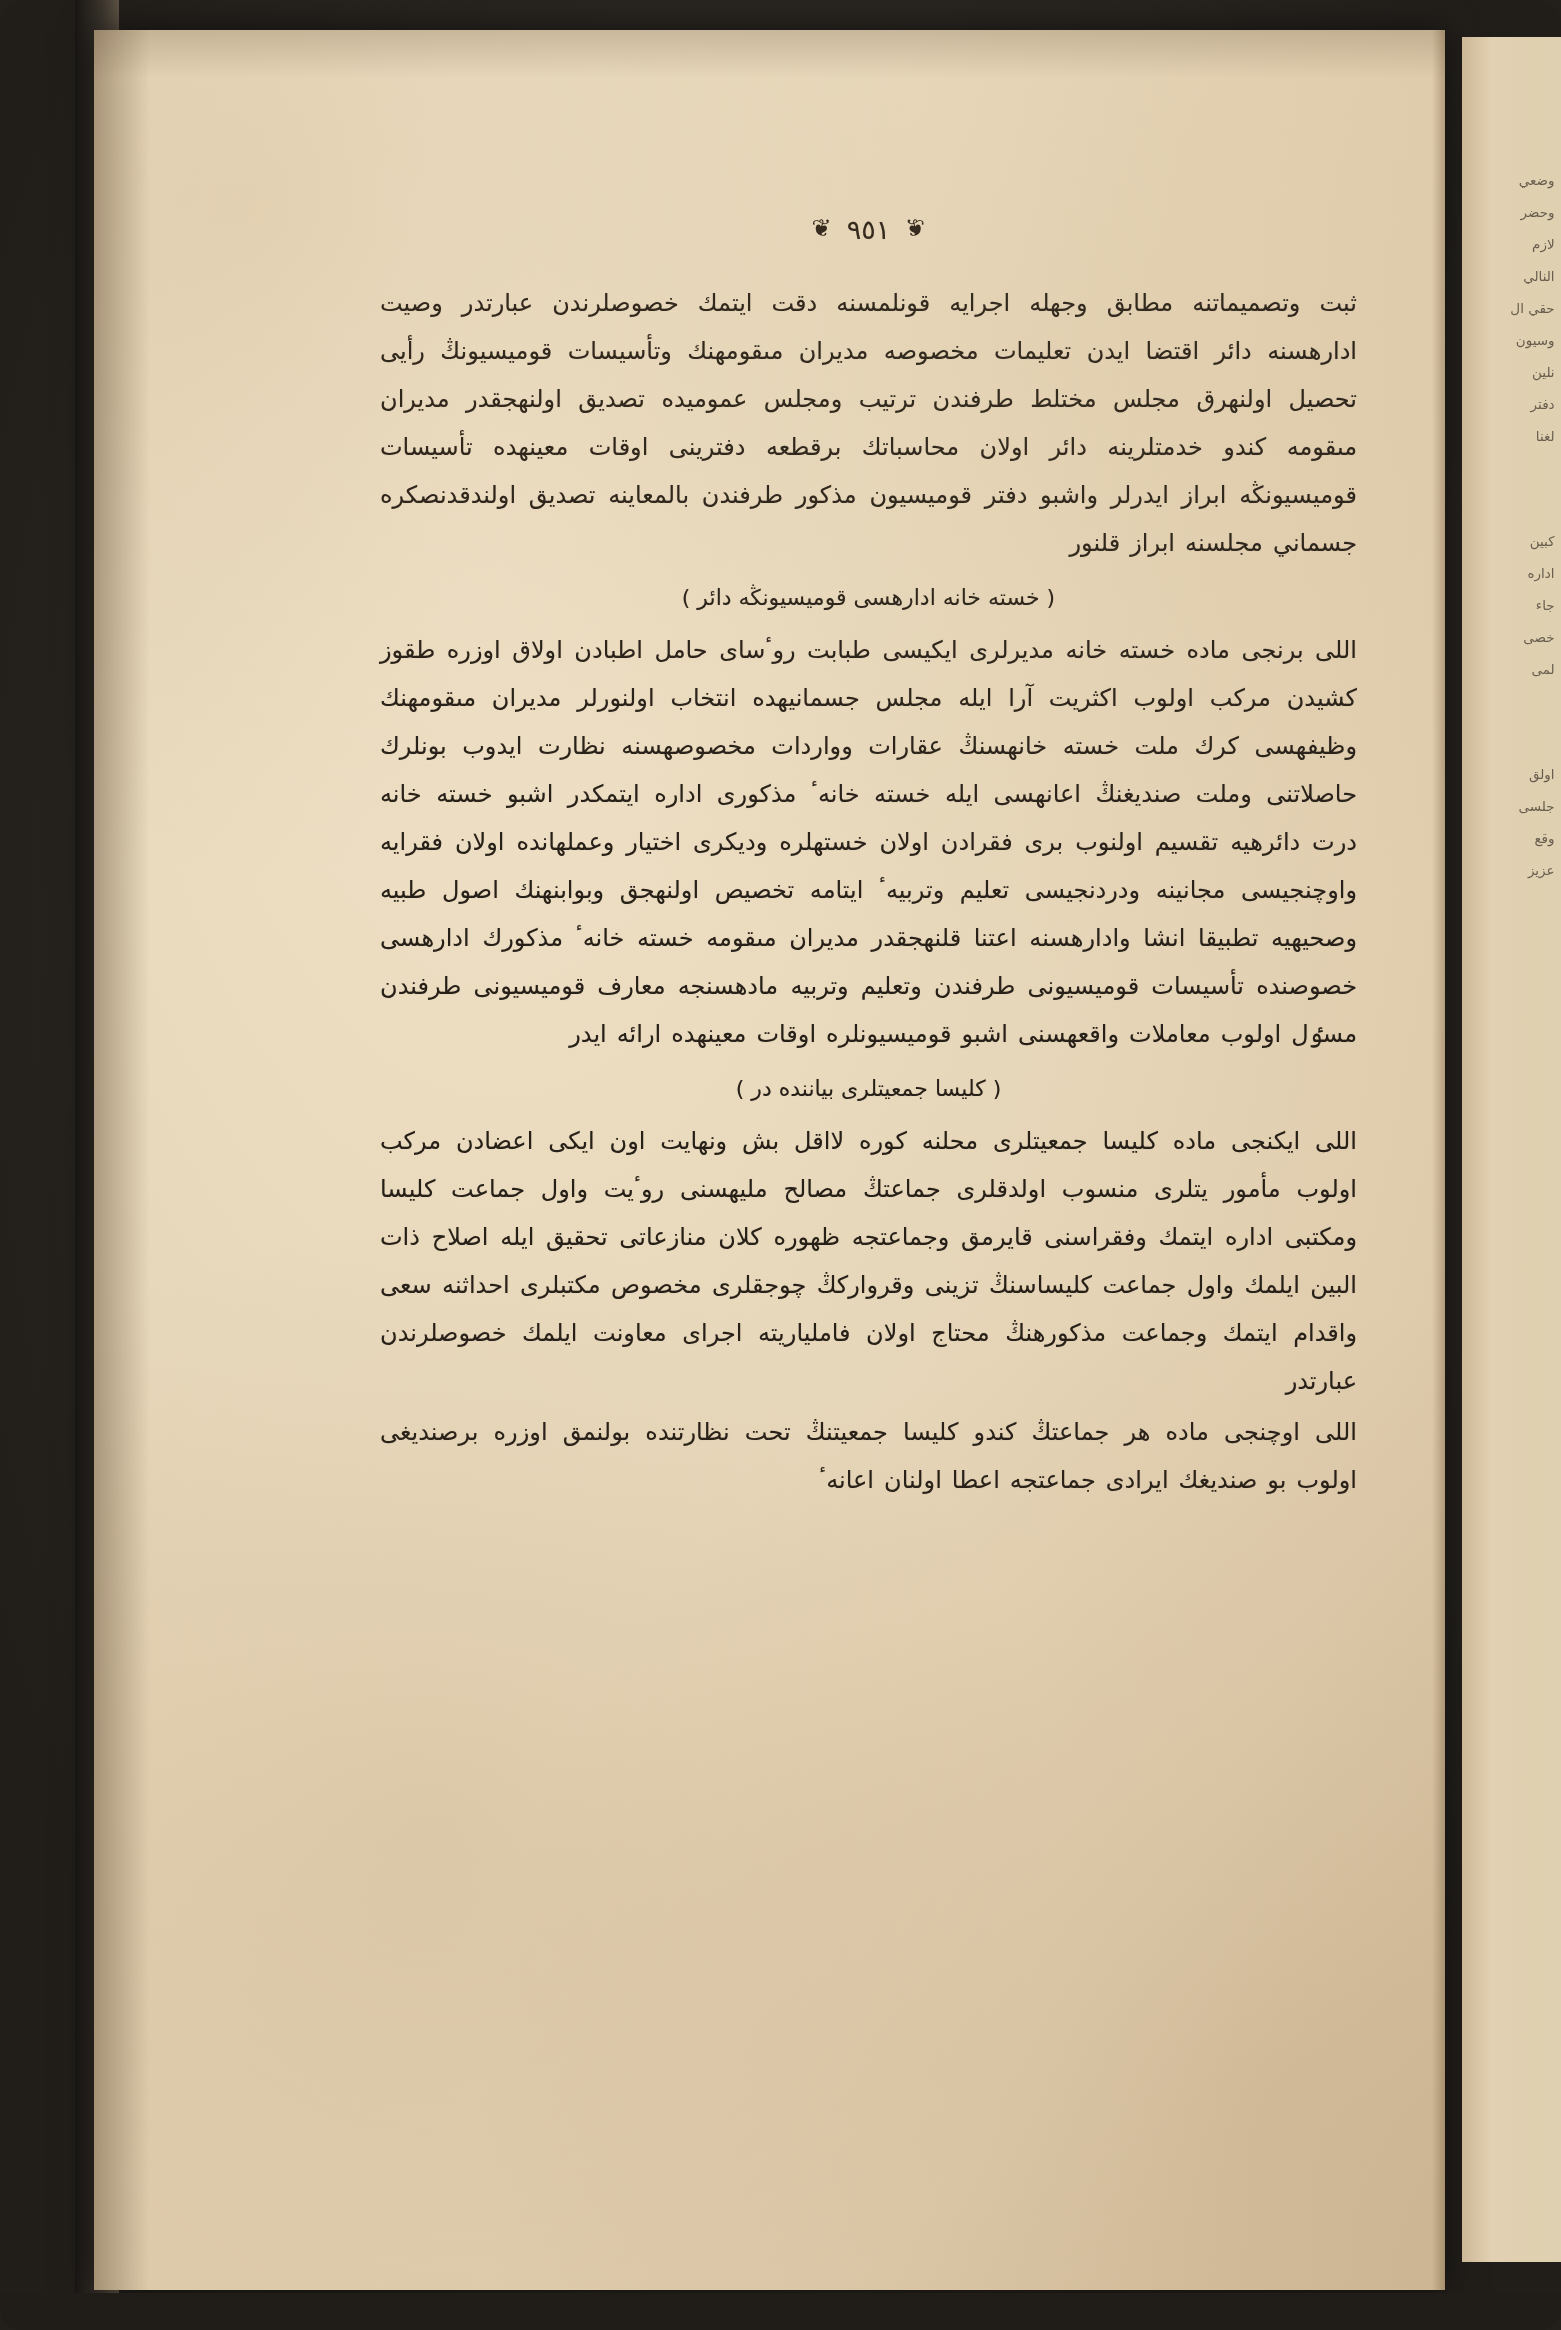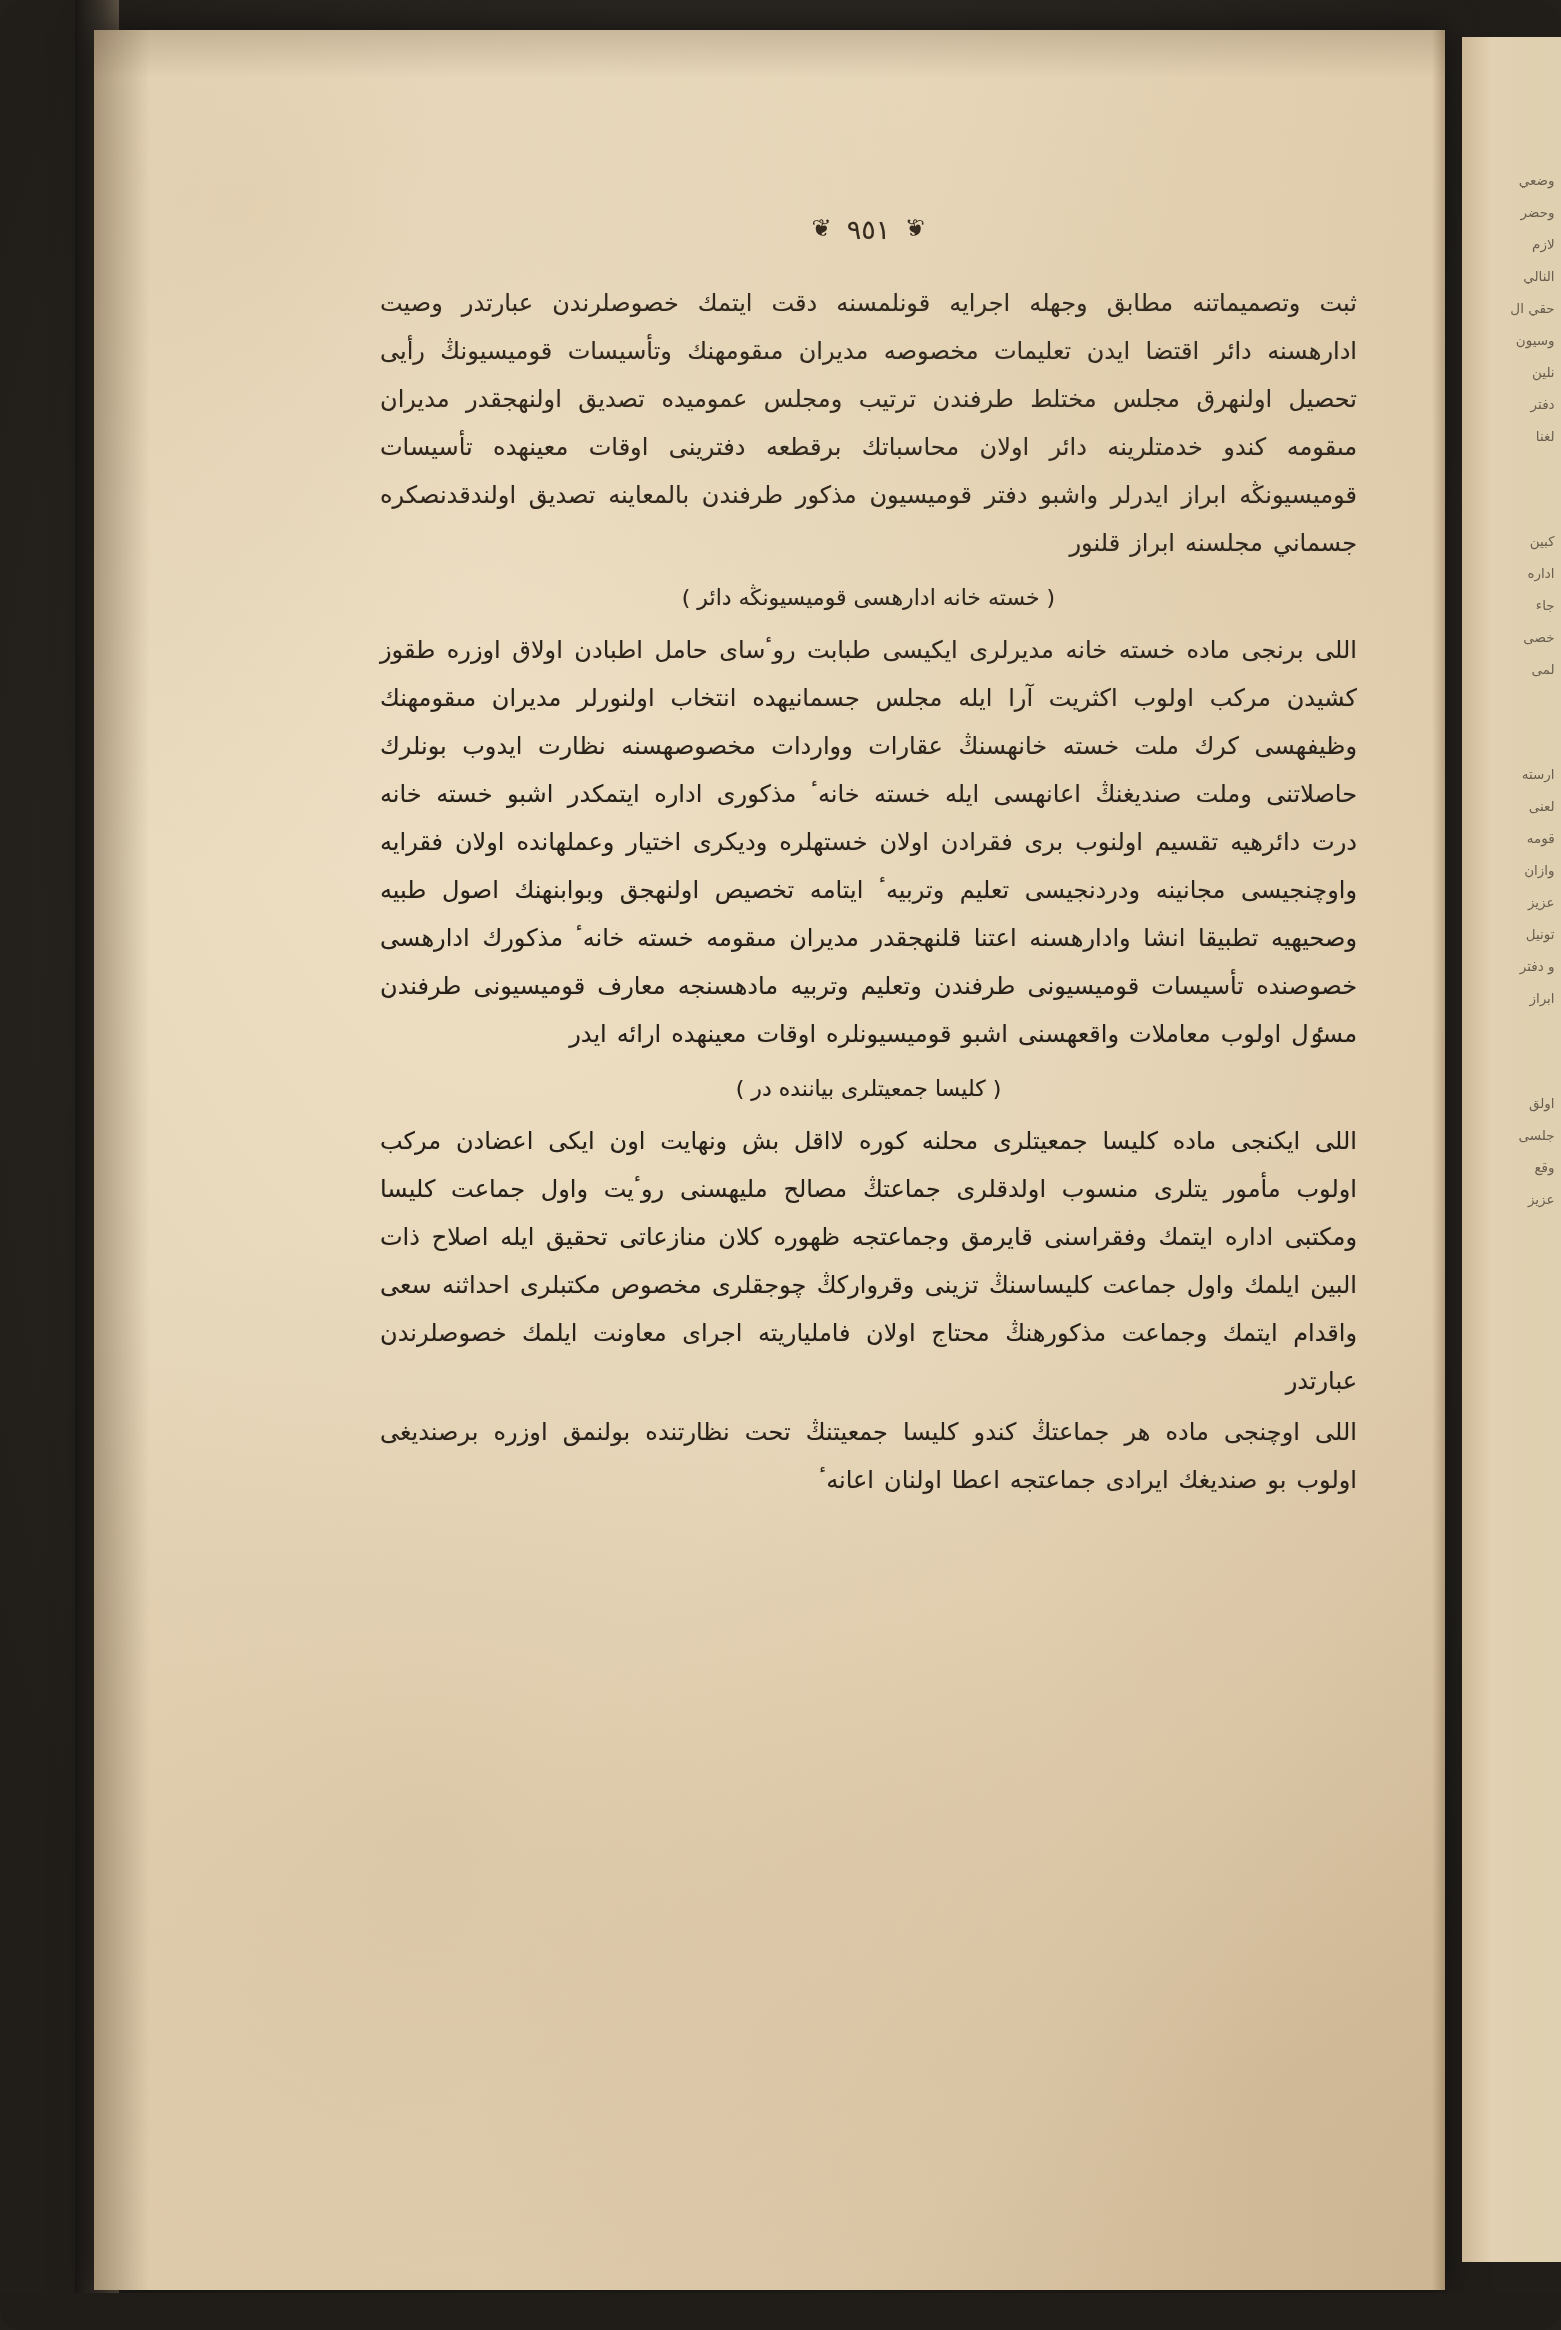--- a/index.html
+++ b/index.html
@@ -245,28 +245,20 @@
 حقي ال
 وسيون
 نلين
 دفتر
 لغنا</div>
       <div class="facing-block">كبين
 اداره
 جاء
 خصى
 لمى</div>
-      <div class="facing-block">ارسته
-لعنى
-قومه
-وازان
-عزيز
-تونيل
-و دفتر
-ابراز</div>
       <div class="facing-block">اولق
 جلسى
 وقع
 عزيز</div>
     </div>
   </div>
 
   <div class="table-bottom"></div>
 </div>
 

